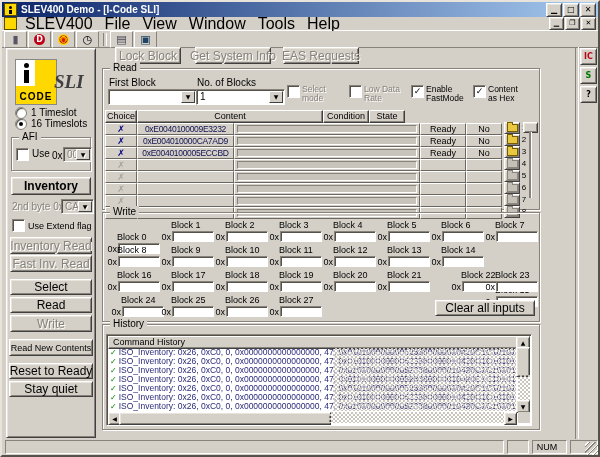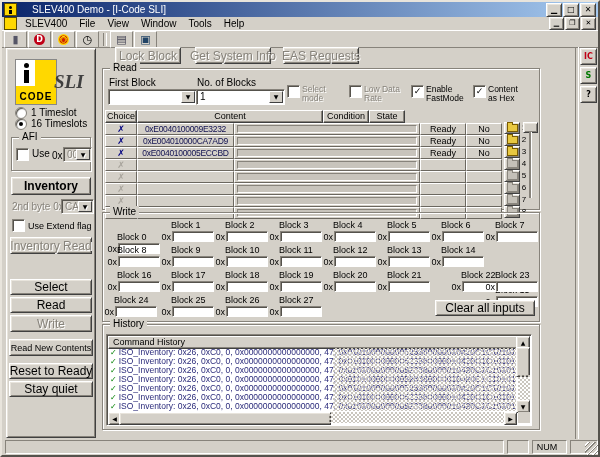--- a/index.html
+++ b/index.html
@@ -17,29 +17,29 @@
   .btn{background:#d4d0c8;border:1px solid;border-color:#fff #404040 #404040 #fff;
        box-shadow:inset 1px 1px 0 #e8e4dc, inset -1px -1px 0 #87837b;
        font-size:12px;text-align:center;display:flex;align-items:center;justify-content:center;
        cursor:default;white-space:nowrap;position:absolute}
   .btn.disabled{color:#87837b;text-shadow:1px 1px 0 #fff}
   .dis-text{color:#87837b;text-shadow:1px 1px 0 #fff}
   
   .titlebar{position:absolute;left:0;top:0;right:0;height:15px;
             background:linear-gradient(90deg,#0a246a,#a6caf0);
             display:flex;align-items:center;padding:0 2px;color:#fff}
-  .title-text{font-size:10px;font-weight:normal;margin-left:15px;flex:1;white-space:nowrap;overflow:hidden}
+  .title-text{font-size:10px;font-weight:bold;margin-left:4px;flex:1;white-space:nowrap;overflow:hidden}
   .app-icon{width:11px;height:11px;background:#ffd800;border:1px solid #5a4a00;position:relative}
   .app-icon::after{content:"";position:absolute;left:4px;top:2px;width:3px;height:3px;background:#000;border-radius:50%}
   .app-icon::before{content:"";position:absolute;left:4px;top:6px;width:3px;height:4px;background:#000}
   .winbtn{width:14px;height:12px;margin-left:1px;font:8px/10px "DejaVu Sans",sans-serif;
           display:flex;align-items:center;justify-content:center;color:#000}
   .menubar{position:absolute;left:0;top:15px;right:0;height:13px;background:#d4d0c8;
            display:flex;align-items:center;border-bottom:1px solid #fff}
-  .menu-item{padding:7px 6px;font-size:10px;line-height:13px}
+  .menu-item{padding:7px 6px;font-size:16px;line-height:13px}
   .mdi-icon{width:11px;height:11px;margin:0 2px;background:#ffd800;border:1px solid #5a4a00}
   .mdibtns{margin-left:auto;display:flex;margin-right:2px}
   .mdibtn{width:13px;height:11px;font:7px/9px "DejaVu Sans",sans-serif}
   .toolbar{position:absolute;left:0;top:29px;right:0;height:16px;background:#d4d0c8;
            border-bottom:1px solid #87837b;display:flex;align-items:center;padding-left:2px}
   .tool-btn{width:21px;height:15px;margin-right:1px;display:flex;align-items:center;justify-content:center;
             font:11px/13px "DejaVu Sans",sans-serif;background:#d4d0c8;
             border:1px solid;border-color:#fff #87837b #87837b #fff}
   .tool-sep{width:2px;height:13px;margin:0 3px;border-left:1px solid #87837b;border-right:1px solid #fff}
   [data-name="d-badge-icon"] span{color:#fff;background:#c00016;border-radius:50%;width:11px;height:11px;
@@ -233,20 +233,21 @@
     <div class="combo disabled" style="position:absolute;left:54px;top:150px;width:28px;height:13px" data-name="second-byte-combo">
       <span>CA</span><span class="arrow" data-name="chevron-down-icon">▼</span>
     </div>
 
     <div style="position:absolute;left:5px;top:170px;display:flex;align-items:center" data-name="extend-flag-row">
       <span class="cb-box" data-name="use-extend-flag-checkbox"></span>
       <span style="font-size:9px;margin-left:3px;white-space:nowrap">Use Extend flag</span>
     </div>
 
     <div class="btn disabled" style="left:3px;top:188px;width:80px;height:15px" data-name="inventory-read-button">Inventory Read</div>
+    <div class="btn disabled" style="left:3px;top:206px;width:80px;height:15px" data-name="fast-inv-read-button">Fast Inv. Read</div>
 
     <div class="btn" style="left:3px;top:230px;width:80px;height:14px" data-name="select-button">Select</div>
     <div class="btn" style="left:3px;top:248px;width:80px;height:14px" data-name="read-button">Read</div>
     <div class="btn disabled" style="left:3px;top:266px;width:80px;height:15px" data-name="write-button">Write</div>
 
     <div class="btn" style="left:2px;top:290px;width:82px;height:15px;font-size:9px" data-name="read-new-contents-button">Read New Contents</div>
 
     <div class="btn" style="left:2px;top:314px;width:82px;height:14px" data-name="reset-to-ready-button">Reset to Ready</div>
     <div class="btn" style="left:2px;top:332px;width:82px;height:14px" data-name="stay-quiet-button">Stay quiet</div>
 
@@ -574,21 +575,21 @@
             <input class="field" data-name="block-22-input" style="">
           </div>
         </div>
         <div class="blk" data-name="write-block-23" style="left: 382px; top: 58px;">
           <span class="blk-label" data-name="block-label">Block 23</span>
           <div class="blk-row">
             <span class="hexp" data-name="hex-prefix">0x</span>
             <input class="field" data-name="block-23-input" style="">
           </div>
         </div>
-        <div class="blk" data-name="write-block-24" style="left: 1px; top: 83px;">
+        <div class="blk" data-name="write-block-24" style="left: 8px; top: 83px;">
           <span class="blk-label" data-name="block-label">Block 24</span>
           <div class="blk-row">
             <span class="hexp" data-name="hex-prefix">0x</span>
             <input class="field" data-name="block-24-input" style="">
           </div>
         </div>
         <div class="blk" data-name="write-block-25" style="left: 58px; top: 83px;">
           <span class="blk-label" data-name="block-label">Block 25</span>
           <div class="blk-row">
             <span class="hexp" data-name="hex-prefix">0x</span>

